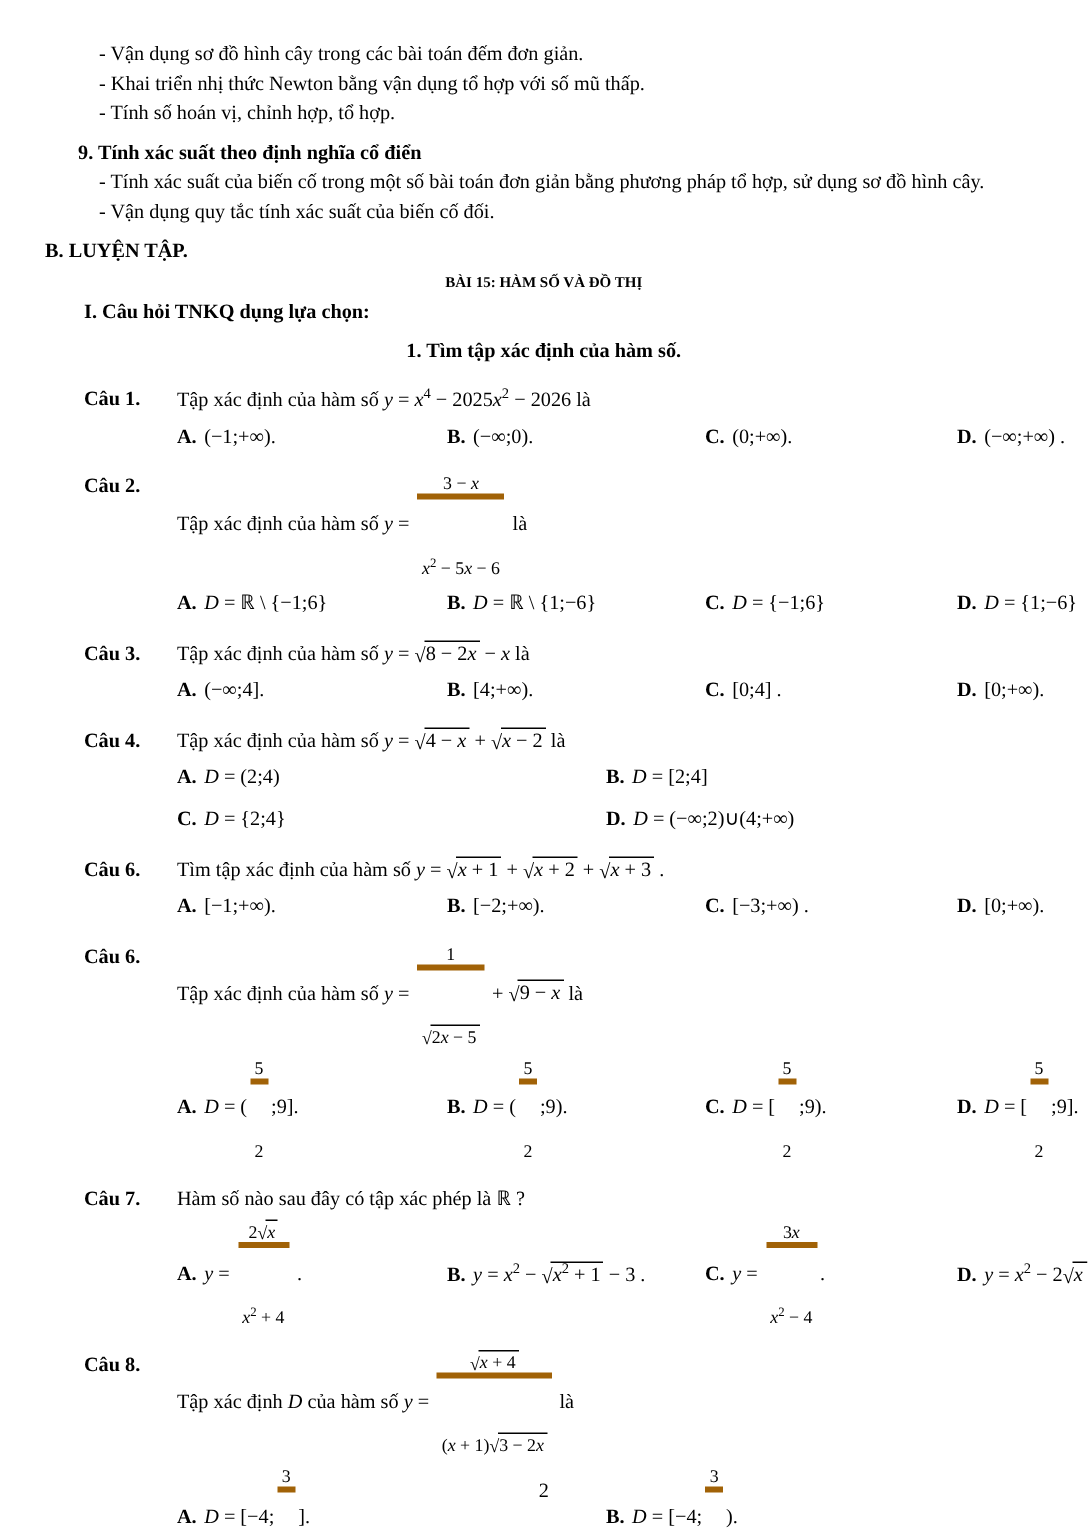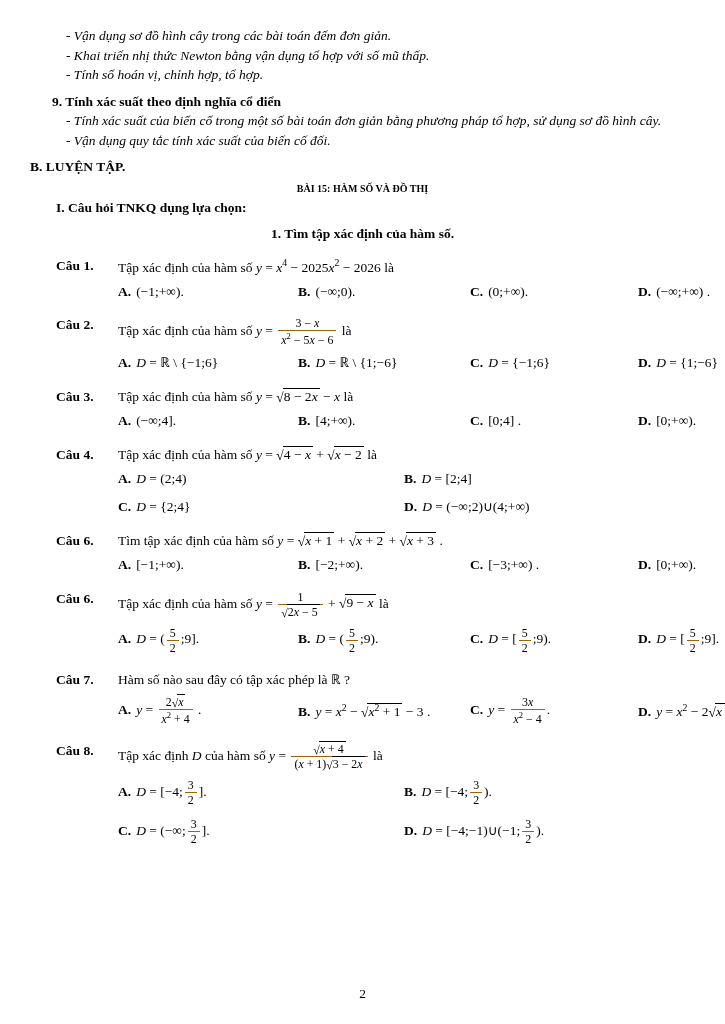--- a/index.html
+++ b/index.html
@@ -5,21 +5,21 @@
   * { box-sizing: border-box; }
   html, body { margin: 0; padding: 0; background: #ffffff; }
   .page {
     width: 725px; height: 1024px; overflow: hidden; position: relative;
     background: #ffffff; color: #000000;
     font-family: "Liberation Serif", serif;
     font-size: 13.5px; line-height: 1.45;
     padding: 26px 30px 0 30px;
   }
   p, h2, h3 { margin: 0; font-size: inherit; }
-  .bullet { font-style: italic; text-indent: 36px; }
+  .bullet { text-indent: 36px; }
   .h9 { font-weight: bold; text-indent: 22px; margin-top: 7px; }
   .section-b { font-weight: bold; margin-top: 7px; }
   .lesson-title { font-weight: bold; text-align: center; font-size: 10px; margin-top: 5px; }
   .section-i { font-weight: bold; margin-top: 2px; margin-left: 26px; }
   .subsection { font-weight: bold; text-align: center; margin: 6px 0 12px 0; }
 
   .question { display: flex; margin: 0 0 14px 26px; }
   .q-label { flex: 0 0 62px; width: 62px; font-weight: bold; }
   .q-content { flex: 1; min-width: 0; }
   .q-stem { margin-bottom: 5px; }
@@ -29,22 +29,22 @@
   .opt { white-space: nowrap; }
   .opt-letter { font-weight: bold; margin-right: 5px; }
 
   
   .mv { font-style: italic; }
   sup { font-size: 0.72em; }
   .frac {
     display: inline-block; vertical-align: middle; text-align: center;
     font-size: 0.88em; line-height: 1.18; margin: 1px 2px;
   }
-  .frac .fn { display: block; border-bottom: 1px solid #a16207; padding: 0 3px; }
-  .frac .fd { display: block; padding: 0 3px; }
+  .frac .fn { display: block; border-bottom: 4px solid #a16207; padding: 0 3px; }
+  .frac .fd { display: block; padding: 0 3px; margin-top: 37px; }
   .sqrt { white-space: nowrap; display: inline-block; }
   .sqrt .rdc { display: inline-block; transform: translateY(1px); margin-right: -1px; }
   .sqrt .rb { border-top: 1px solid #000; padding: 0 2px 0 1px; }
 
   .page-number {
     position: absolute; left: 0; right: 0; bottom: 20px; text-align: center;
   }
 </style>
 </head>
 <body>

